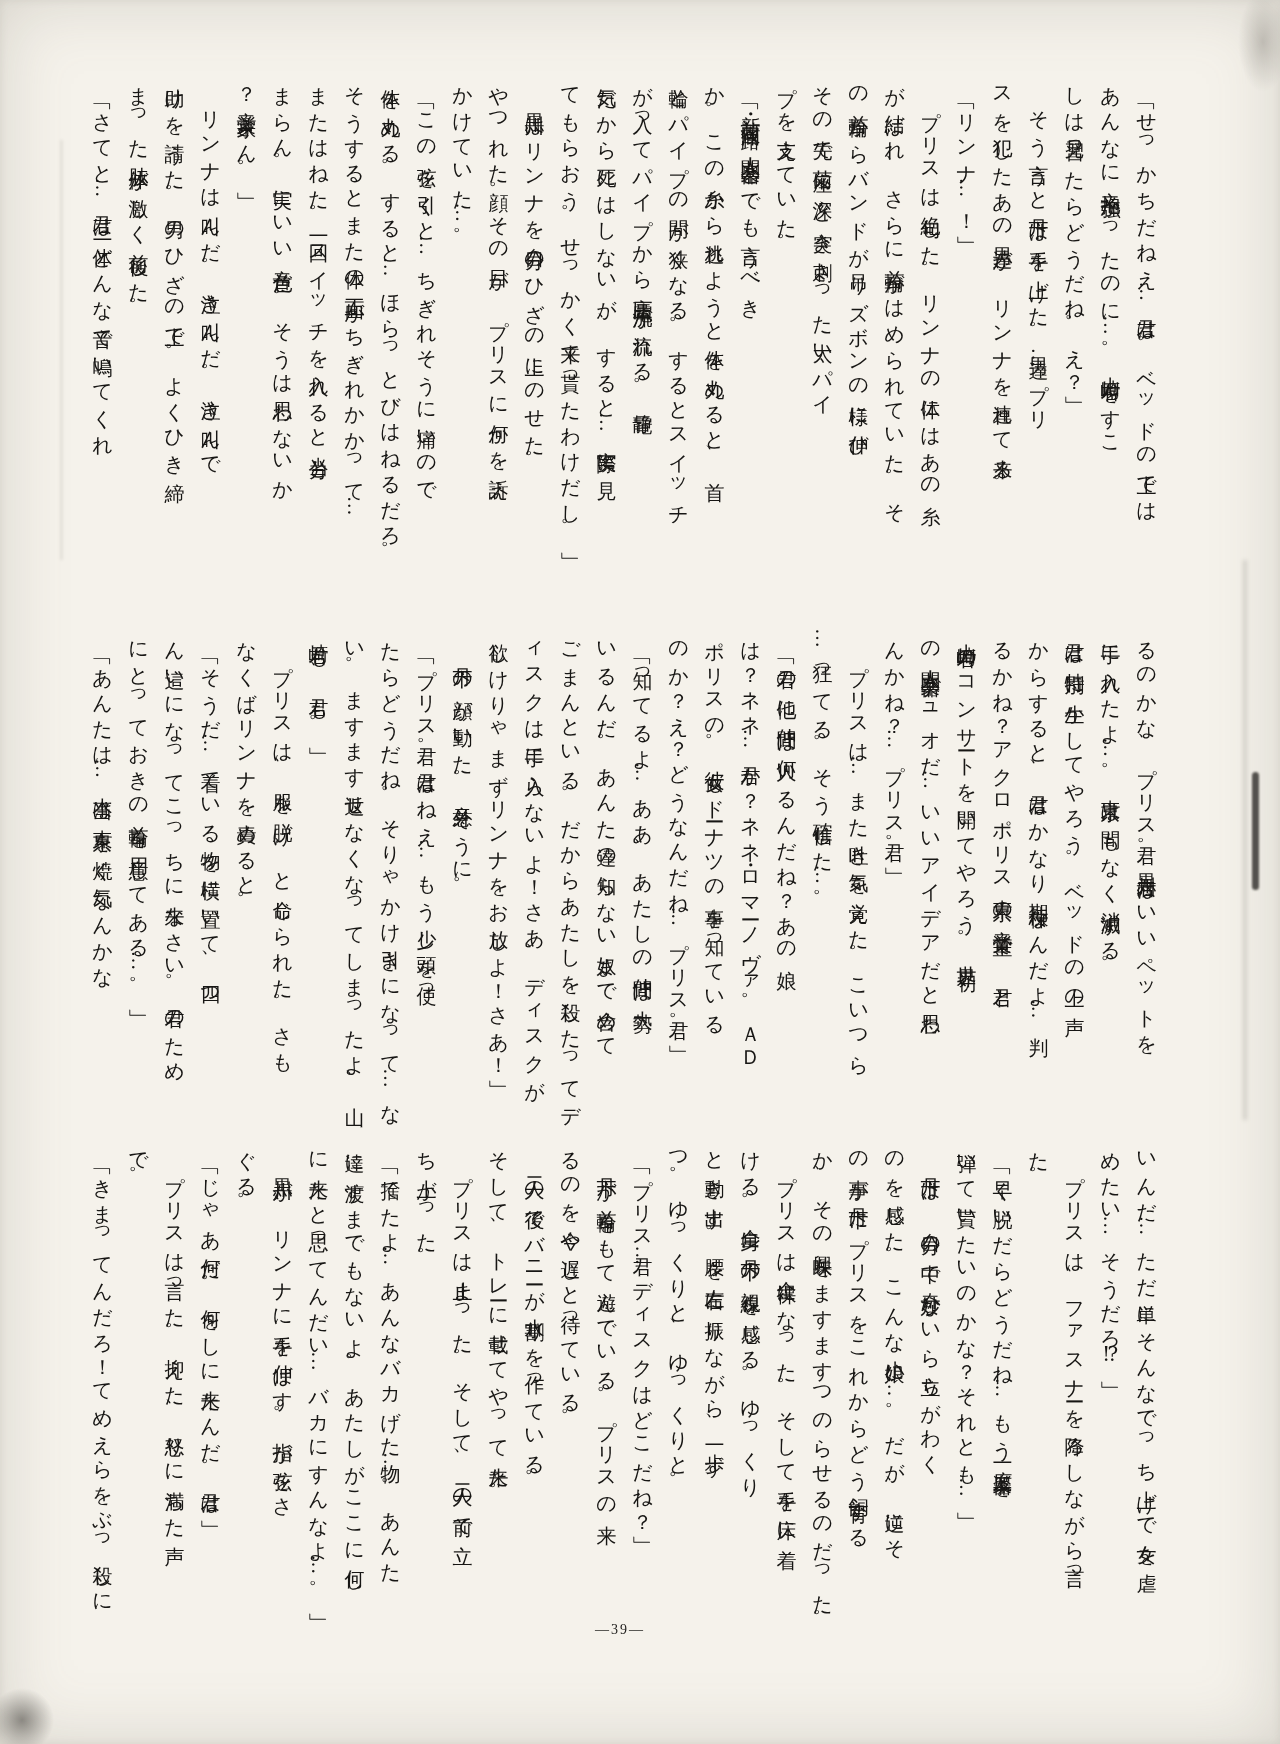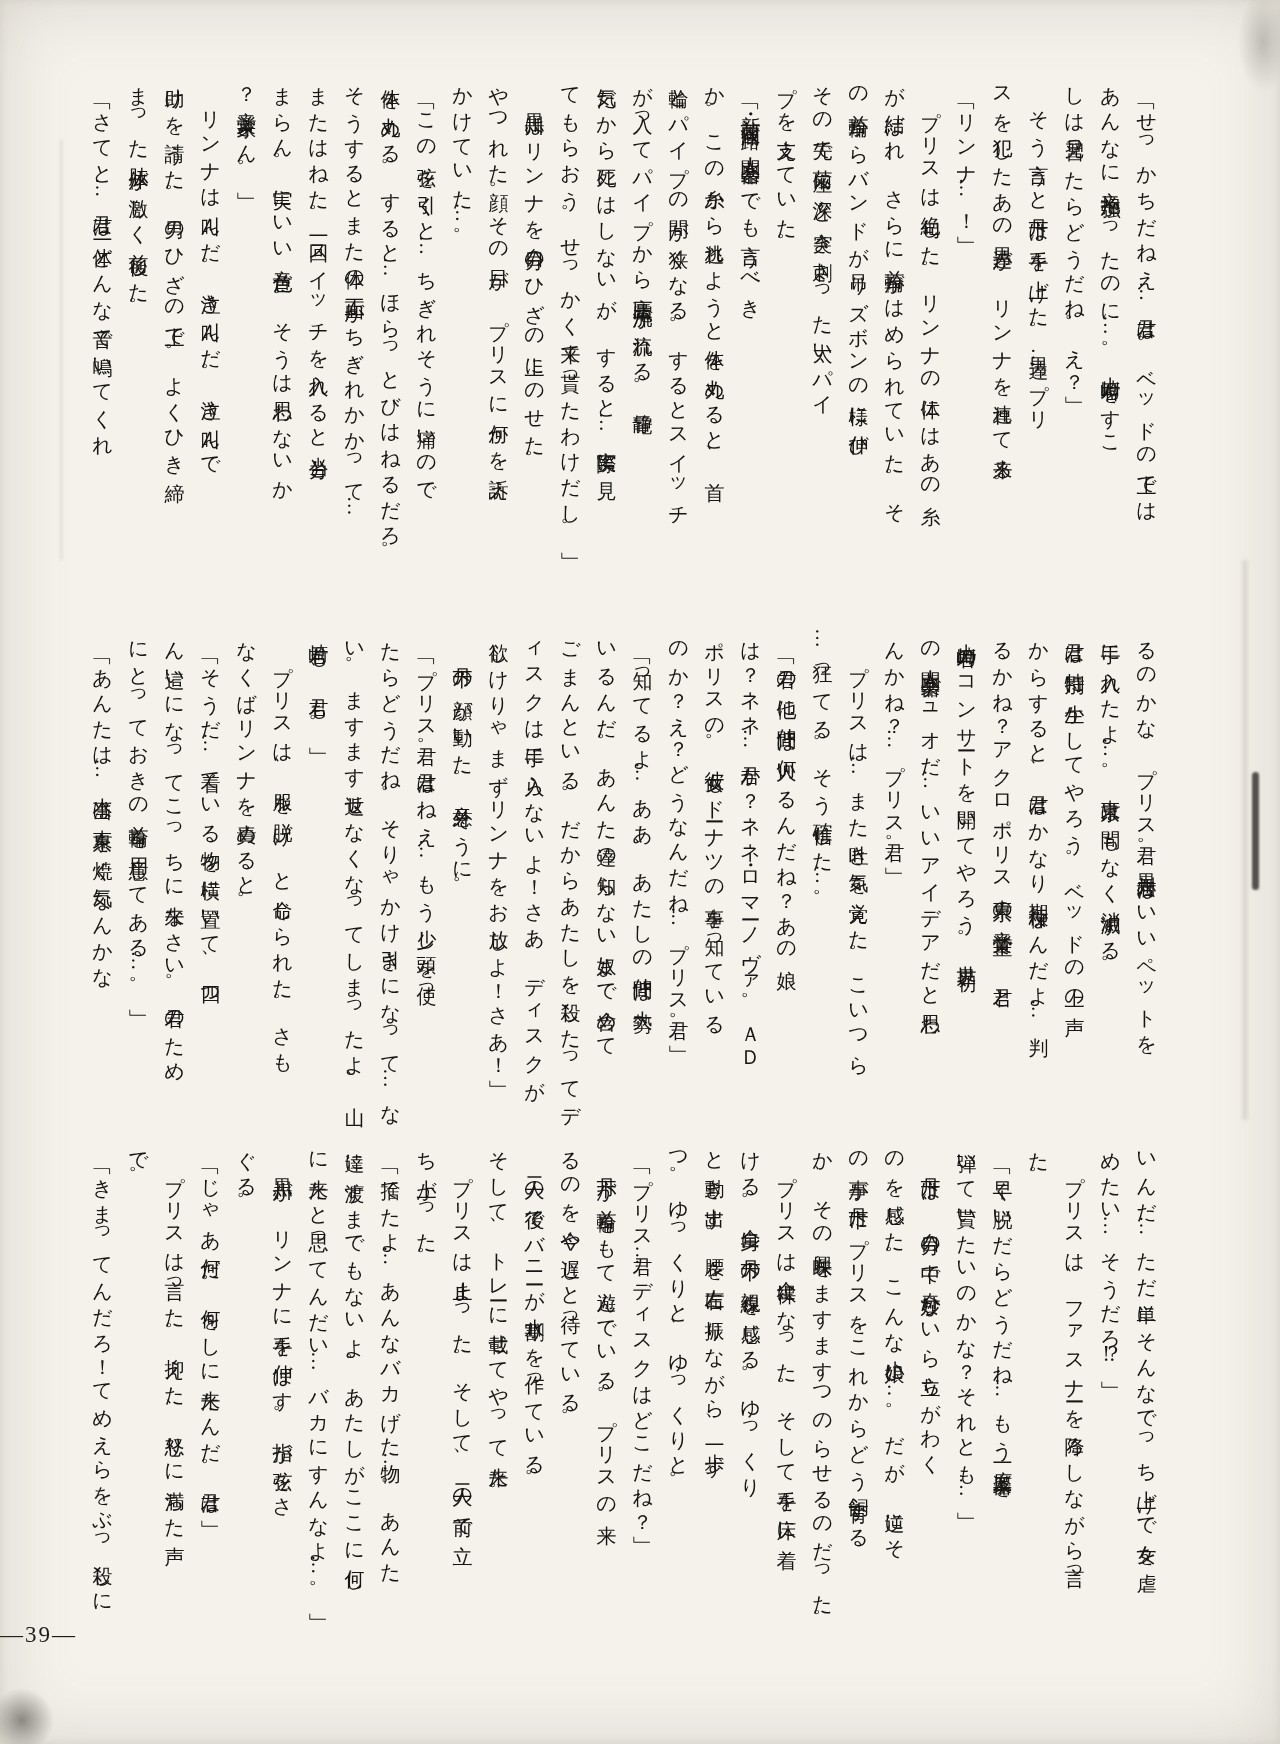--- a/index.html
+++ b/index.html
@@ -42,22 +42,22 @@
     white-space:nowrap;
   }
   .band .col.indent{
     padding-top:24px;          
   }
   .page-number{
     position:absolute;
     top:1622px;
     left:0;
     width:1240px;
-    text-align:left;
-    font-size:23px;
+    text-align:center;
+    font-size:14px;
     letter-spacing:2px;
     color:#1d1c1a;
   }
   
   .artifact{position:absolute;pointer-events:none;}
   .streak-right{
     left:1252px;top:772px;width:7px;height:118px;
     background:#2b2a27;border-radius:4px;filter:blur(1px);opacity:.8;
   }
   .edge-shadow-right{

